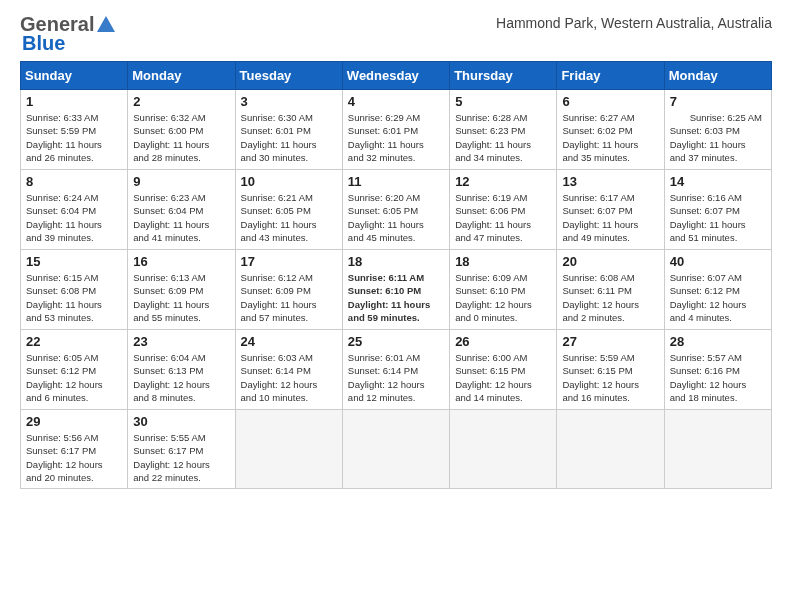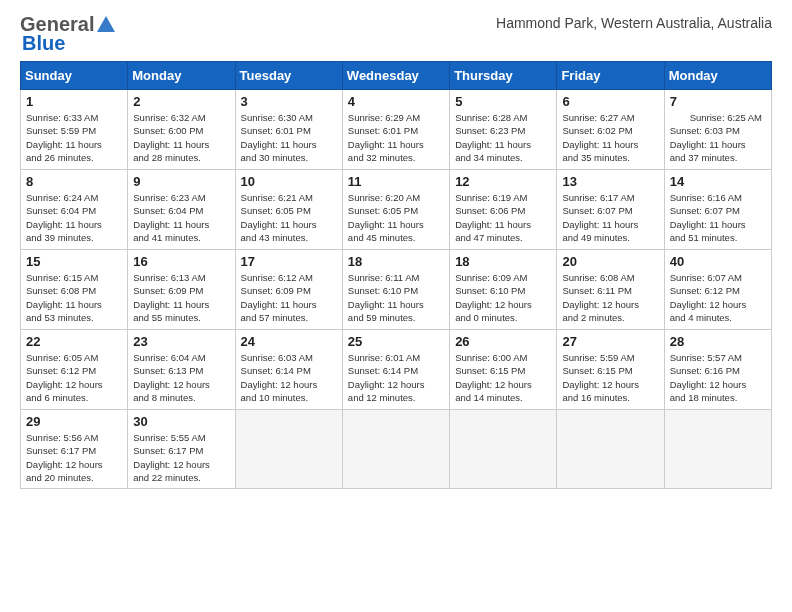--- a/index.html
+++ b/index.html
@@ -181,21 +181,21 @@
 Daylight: 11 hours
 and 53 minutes.</span></td>
           <td><span class="day-num">16</span><span class="day-info" style="white-space: pre-line;">Sunrise: 6:13 AM
 Sunset: 6:09 PM
 Daylight: 11 hours
 and 55 minutes.</span></td>
           <td><span class="day-num">17</span><span class="day-info" style="white-space: pre-line;">Sunrise: 6:12 AM
 Sunset: 6:09 PM
 Daylight: 11 hours
 and 57 minutes.</span></td>
-          <td><span class="day-num">18</span><span class="day-info" style="white-space: pre-line;">Sunrise: 6:11 AM
+          <td><span class="day-num">18</span><span class="day-info" style="white-space: pre-line; font-weight: bold;">Sunrise: 6:11 AM
 Sunset: 6:10 PM
 Daylight: 11 hours
 and 59 minutes.</span></td>
           <td><span class="day-num">18</span><span class="day-info" style="white-space: pre-line;">Sunrise: 6:09 AM
 Sunset: 6:10 PM
 Daylight: 12 hours
 and 0 minutes.</span></td>
           <td><span class="day-num">20</span><span class="day-info" style="white-space: pre-line;">Sunrise: 6:08 AM
 Sunset: 6:11 PM
 Daylight: 12 hours

